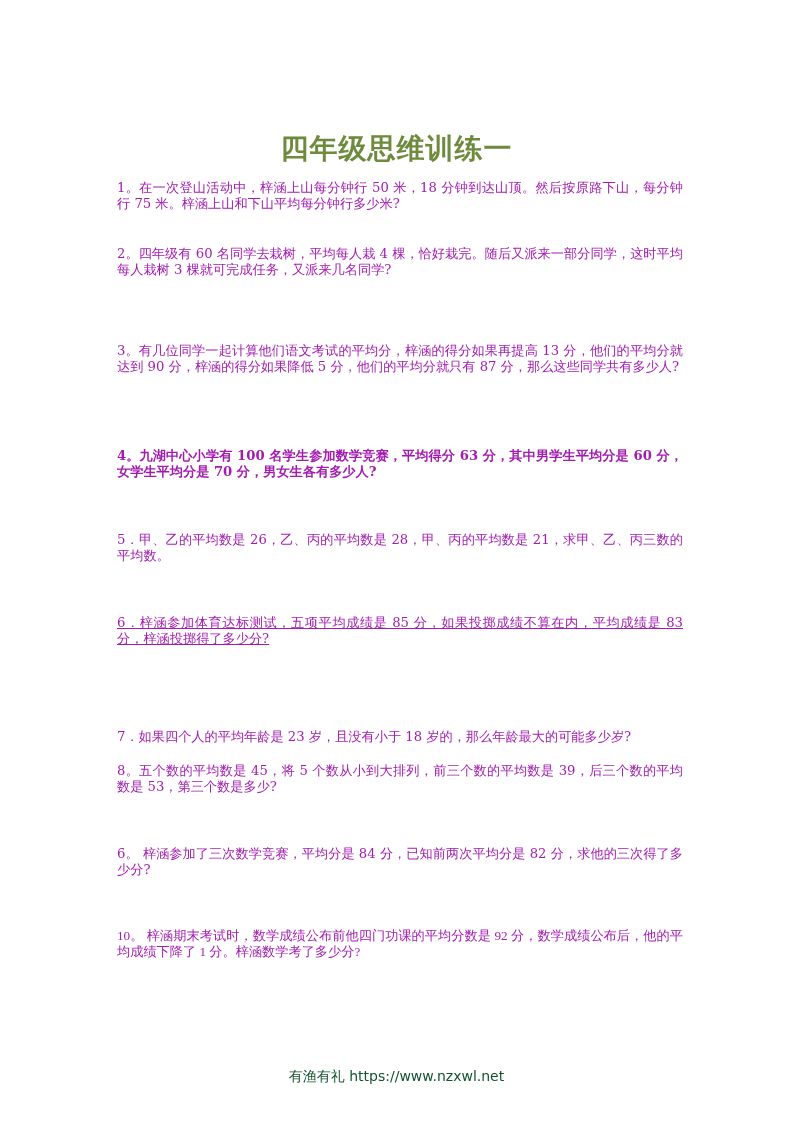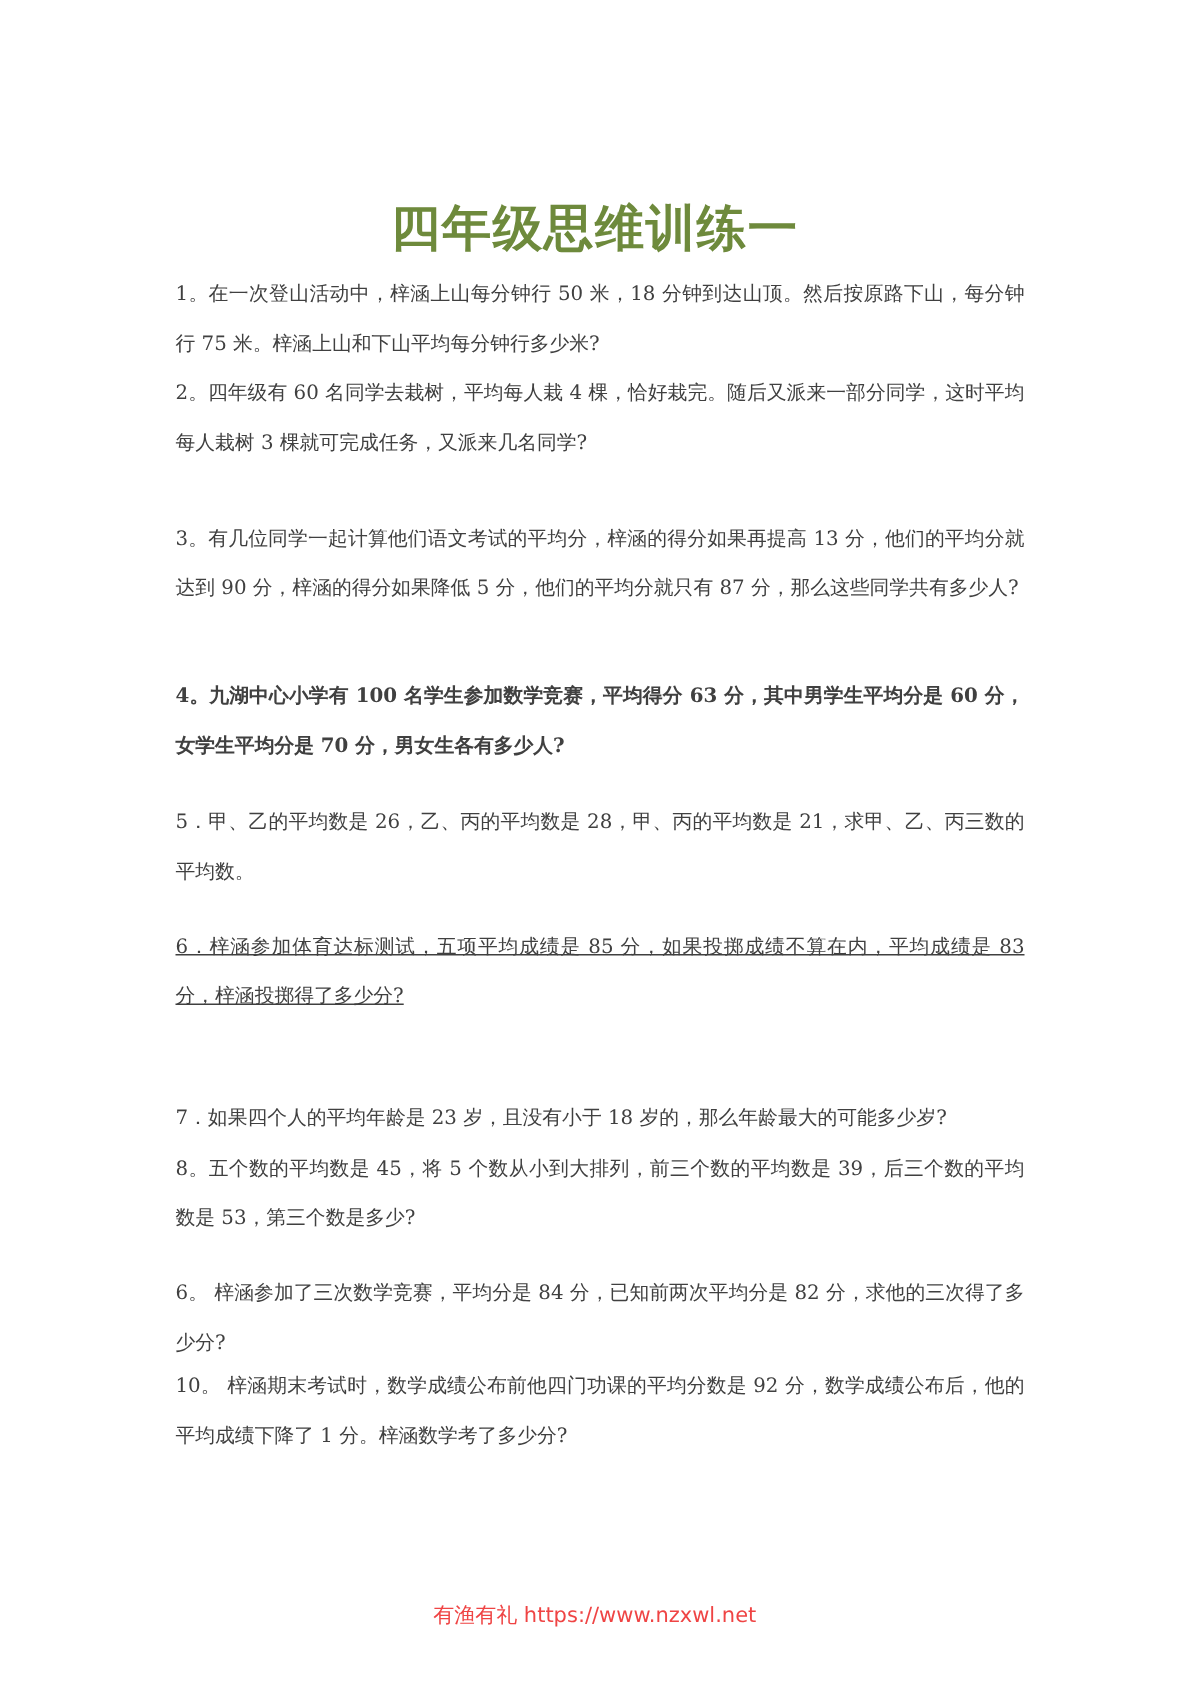--- a/index.html
+++ b/index.html
@@ -16,55 +16,55 @@
       color: #2a2a2a;
     }
     .page-title {
       position: absolute;
       top: 110px;
       left: 0;
       width: 793px;
       text-align: center;
       font-family: "DejaVu Sans", "Liberation Sans", sans-serif;
       font-weight: bold;
-      font-size: 33px;
+      font-size: 28px;
       letter-spacing: 1px;
       color: #6e8a3c;
       line-height: 40px;
     }
     .question {
       position: absolute;
       left: 117px;
       width: 566px;
       font-size: 13.2px;
-      line-height: 33px;
-      color: #404040;
+      line-height: 16px;
+      color: #a21caf;
       text-align: justify;
       word-break: break-all;
     }
     .footer {
       position: absolute;
       top: 1068px;
       left: 0;
       width: 793px;
       text-align: center;
       font-family: "DejaVu Sans", "Liberation Sans", sans-serif;
       font-size: 14px;
-      color: #ef4444;
+      color: #14532d;
     }
   </style>
 </head>
 <body>
 
 <h1 class="page-title">四年级思维训练一</h1>
 
 <div class="question" style="top:180px;">1。在一次登山活动中，梓涵上山每分钟行 50 米，18 分钟到达山顶。然后按原路下山，每分钟行 75 米。梓涵上山和下山平均每分钟行多少米?</div>
 <div class="question" style="top:246px;">2。四年级有 60 名同学去栽树，平均每人栽 4 棵，恰好栽完。随后又派来一部分同学，这时平均每人栽树 3 棵就可完成任务，又派来几名同学?</div>
 <div class="question" style="top:343px;">3。有几位同学一起计算他们语文考试的平均分，梓涵的得分如果再提高 13 分，他们的平均分就达到 90 分，梓涵的得分如果降低 5 分，他们的平均分就只有 87 分，那么这些同学共有多少人?</div>
 <div class="question" style="top:448px;font-weight:bold;">4。九湖中心小学有 100 名学生参加数学竞赛，平均得分 63 分，其中男学生平均分是 60 分，女学生平均分是 70 分，男女生各有多少人?</div>
 <div class="question" style="top:532px;">5．甲、乙的平均数是 26，乙、丙的平均数是 28，甲、丙的平均数是 21，求甲、乙、丙三数的平均数。</div>
 <div class="question" style="top:615px;text-decoration:underline;">6．梓涵参加体育达标测试，五项平均成绩是 85 分，如果投掷成绩不算在内，平均成绩是 83 分，梓涵投掷得了多少分?</div>
 <div class="question" style="top:729px;">7．如果四个人的平均年龄是 23 岁，且没有小于 18 岁的，那么年龄最大的可能多少岁?</div>
 <div class="question" style="top:763px;">8。五个数的平均数是 45，将 5 个数从小到大排列，前三个数的平均数是 39，后三个数的平均数是 53，第三个数是多少?</div>
 <div class="question" style="top:846px;">6。 梓涵参加了三次数学竞赛，平均分是 84 分，已知前两次平均分是 82 分，求他的三次得了多少分?</div>
-<div class="question" style="top:908px;">10。 梓涵期末考试时，数学成绩公布前他四门功课的平均分数是 92 分，数学成绩公布后，他的平均成绩下降了 1 分。梓涵数学考了多少分?</div>
+<div class="question" style="top:928px;font-family:Liberation Serif, serif;">10。 梓涵期末考试时，数学成绩公布前他四门功课的平均分数是 92 分，数学成绩公布后，他的平均成绩下降了 1 分。梓涵数学考了多少分?</div>
 
 <div class="footer">有渔有礼 https://www.nzxwl.net</div>
 
 </body></html>

